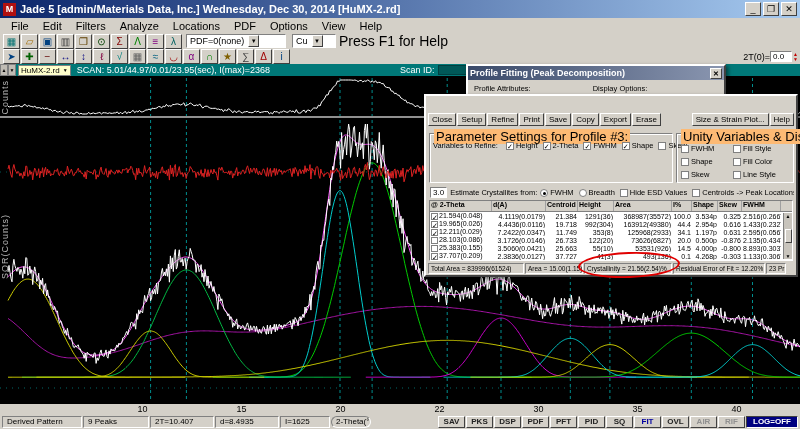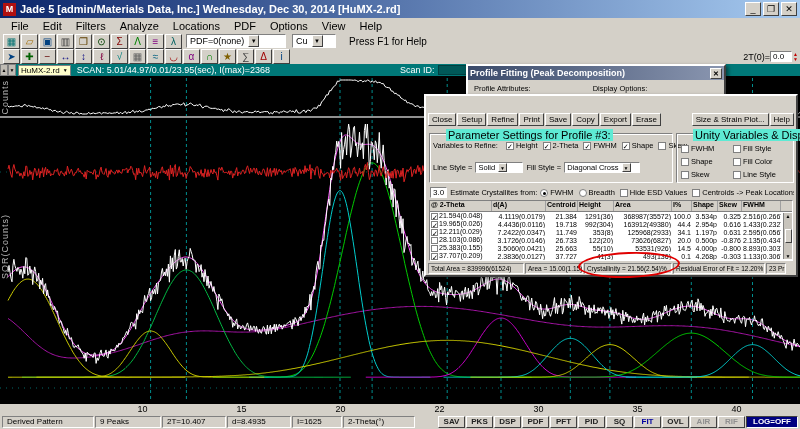--- a/index.html
+++ b/index.html
@@ -12,21 +12,21 @@
 .winbtns{display:flex;gap:2px;flex:none}
 .wbtn{width:16px;height:14px;background:#d4d0c8;border:1px solid;border-color:#fff #404040 #404040 #fff;font-size:9px;line-height:12px;text-align:center;color:#000}
 .menubar{position:absolute;top:18px;left:0;right:0;height:15px;display:flex;align-items:center;padding-left:4px}
 .menu-item{padding:1px 7px;font-size:11px}
 .toolbar{position:absolute;left:0;right:0;display:flex;align-items:center;padding-left:3px}
 #toolbar1{top:33px;height:16px}
 #toolbar2{top:49px;height:15px}
 .tbtn{width:17px;height:15px;border:1px solid;border-color:#fff #404040 #404040 #fff;background:#d4d0c8;font-size:10px;text-align:center;line-height:13px;margin-right:1px;flex:none;overflow:hidden}
 .combo{display:inline-flex;align-items:center;height:14px;background:#fff;border:1px solid;border-color:#808080 #fff #fff #808080;font-size:9px;padding-left:3px;margin:0 3px;white-space:nowrap}
 .combo .arrow{width:11px;height:12px;background:#d4d0c8;border:1px solid;border-color:#fff #404040 #404040 #fff;font-size:6px;text-align:center;line-height:11px;margin-left:4px}
-.hint{font-size:10px;margin-left:10px}
+.hint{font-size:14px;}
 .tzero{margin-left:auto;display:flex;align-items:center;margin-right:2px;font-size:9px}
 .xinput{background:#fff;border:1px solid;border-color:#808080 #fff #fff #808080;font-size:8px;padding:0 2px;height:11px;line-height:10px;display:inline-block}
 .spin{display:inline-flex;flex-direction:column;margin-left:1px}
 .spin span{font-size:5px;line-height:5px;color:#c00000}
 
 #plot-region{position:absolute;top:64px;left:0;width:800px;height:340px;background:#000}
 .plot-header{position:absolute;top:0;left:0;right:0;height:12px;background:#007878;display:flex;align-items:center;color:#fff;font-size:9px}
 .hdr-spin{display:flex;flex:none}
 .hdr-spin span{width:8px;height:12px;background:#c0bcb4;border:1px solid #808080;font-size:5px;line-height:11px;text-align:center;color:#000}
 .file-combo{display:inline-flex;align-items:center;height:11px;background:#ffffcc;color:#000;border:1px solid #808080;font-size:8px;padding:0 2px;margin:0 2px;flex:none}
@@ -51,21 +51,21 @@
 
 .dlg{position:absolute;background:#d4d0c8;border:2px solid;border-color:#fff #404040 #404040 #fff;box-shadow:2px 2px 4px rgba(0,0,0,.5)}
 .dlg-title{position:absolute;top:0;left:0;right:0;height:14px;display:flex;align-items:center;padding:0 2px;color:#fff;font-size:9px;font-weight:bold;background:linear-gradient(90deg,#0a246a,#5a8ac0);white-space:nowrap;overflow:hidden}
 .dlg.inactive .dlg-title{background:linear-gradient(90deg,#3a4a6a,#8a96b0)}
 .dlg-ico{width:10px;height:10px;background:#20a020;border:1px solid #fff;margin-right:3px;flex:none}
 .dlg-title-text{flex:1;overflow:hidden}
 .dlg .wbtn{width:12px;height:11px;line-height:9px;font-size:7px}
 #dlg-btnrow{position:absolute;top:15px;left:2px;right:2px;height:16px;display:flex;align-items:center;gap:1px}
 .dbtn{border:1px solid;border-color:#fff #404040 #404040 #fff;background:#d4d0c8;font-size:8px;padding:1px 3px;text-align:center;white-space:nowrap;flex:none}
 .grp{position:absolute;border:1px solid;border-color:#808080 #fff #fff #808080;box-shadow:inset 1px 1px 0 #fff;font-size:7.5px}
-.grp-label{position:absolute;top:-5px;left:16px;background:#5eead4;padding:0 2px;font-size:11px;white-space:nowrap}
+.grp-label{position:absolute;top:-5px;left:4px;background:#fdba74;padding:0 2px;font-size:13px;white-space:nowrap}
 .grp-row{position:absolute;left:3px;right:2px;display:flex;align-items:center;white-space:nowrap}
 .cb{display:inline-block;width:8px;height:8px;background:#fff;border:1px solid #808080;font-size:7px;line-height:7px;text-align:center;vertical-align:middle;margin-right:2px;color:#000;flex:none}
 .radio{display:inline-block;width:8px;height:8px;border-radius:50%;background:#fff;border:1px solid #808080;vertical-align:middle;margin-right:2px;position:relative;flex:none}
 .radio.sel::after{content:"";position:absolute;left:2px;top:2px;width:3px;height:3px;border-radius:50%;background:#000}
 .ckw{display:inline-flex;align-items:center;margin-right:5px;white-space:nowrap}
 .mini-combo{display:inline-flex;align-items:center;height:11px;background:#fff;border:1px solid;border-color:#808080 #fff #fff #808080;font-size:7.5px;padding:0 2px;margin:0 3px;white-space:nowrap}
 .mini-combo .arrow{width:9px;height:9px;background:#d4d0c8;border:1px solid;border-color:#fff #404040 #404040 #fff;font-size:5px;line-height:8px;text-align:center;margin-left:3px}
 #xtal-row{position:absolute;top:90px;left:4px;right:2px;height:13px;display:flex;align-items:center;white-space:nowrap;font-size:7.5px;overflow:hidden}
 .ptable{position:absolute;top:104px;left:3px;right:3px;height:61px;background:#fff;border:1px solid;border-color:#808080 #fff #fff #808080}
 .thead{display:flex;background:#d4d0c8;border-bottom:1px solid #808080;height:11px}
@@ -216,27 +216,27 @@
       <span class="tick" style="left: 133.64px;">10</span>
       <span class="tick" style="left: 232.64px;">15</span>
       <span class="tick" style="left: 331.64px;">20</span>
       <span class="tick" style="left: 430.64px;">22</span>
       <span class="tick" style="left: 529.64px;">30</span>
       <span class="tick" style="left: 628.64px;">35</span>
       <span class="tick" style="left: 727.64px;">40</span>
     </div>
 
   <div id="statusbar">
-    <span class="panel" style="width:92px">Derived Pattern</span>
+    <span class="panel" style="width:80px">Derived Pattern</span>
     <span class="panel" style="width:66px">9 Peaks</span>
     <span id="sb-readouts" style="display:flex">
         <span class="panel" style="width: 64px;">2T=10.407</span>
         <span class="panel" style="width: 64px;">d=8.4935</span>
         <span class="panel" style="width: 50px;">I=1625</span>
-        <span class="panel" style="width: 72px;">2-Theta(°)</span>
+        <span class="panel" style="width: 40px; border-radius: 6px;">2-Theta(°)</span>
       </span>
     <span class="sbtns" id="sb-buttons">
         <span class="sbtn">SAV</span>
         <span class="sbtn">PKS</span>
         <span class="sbtn">DSP</span>
         <span class="sbtn">PDF</span>
         <span class="sbtn">PFT</span>
         <span class="sbtn">PID</span>
         <span class="sbtn">SQ</span>
         <span class="sbtn active">FIT</span>
@@ -308,32 +308,20 @@
             <span class="ckw">
               <span class="cb">✓</span>
               <span>Shape</span>
             </span>
             <span class="ckw">
               <span class="cb"></span>
               <span>Skew</span>
             </span>
           </span>
       </div>
-      <div class="grp-row" style="top:28px">
-        <span>Line Style =</span>
-        <span class="mini-combo" style="width:48px">
-          <span>Solid</span>
-          <span class="arrow">▼</span>
-        </span>
-        <span>Fill Style =</span>
-        <span class="mini-combo" style="width:76px">
-          <span>Diagonal Cross</span>
-          <span class="arrow">▼</span>
-        </span>
-      </div>
     </div>
 
     <div class="grp" style="top:37px;left:250px;width:118px;height:50px">
       <span class="grp-label">Unity Variables &amp; Displays:</span>
       <div id="unity-checks" style="position:absolute;top:8px;left:4px;display:grid;grid-template-columns:52px 58px;grid-template-rows:repeat(3,13px);grid-auto-flow:column">
           <span class="ckw">
             <span class="cb"></span>
             <span>FWHM</span>
           </span>
           <span class="ckw">

